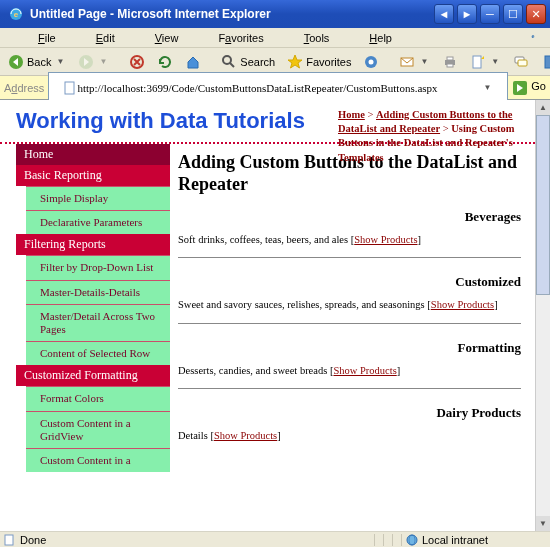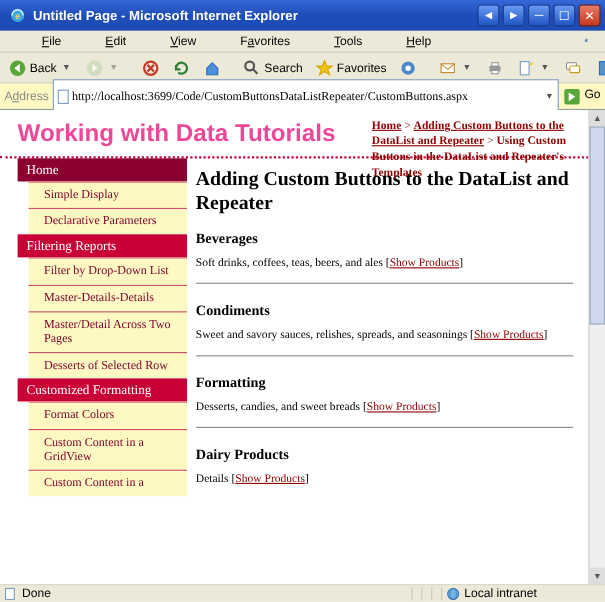--- a/index.html
+++ b/index.html
@@ -24,46 +24,46 @@
 .toolbar { height: 28px; background: #ece9d8; display: flex; align-items: center; padding: 0 4px; gap: 4px; border-bottom: 1px solid #cac7b6; }
 .tbtn { display: flex; align-items: center; gap: 3px; padding: 2px 4px; font-size: 11px; cursor: pointer; }
 .tbtn.disabled { opacity: 0.5; cursor: default; }
 .tbicon { width: 16px; height: 16px; display: flex; align-items: center; justify-content: center; }
 .tbsep { width: 1px; height: 20px; background: #cac7b6; margin: 0 2px; }
 .chev { font-size: 8px; color: #555; padding: 0 2px; }
 
 
 .addressbar { height: 24px; background: #fef9c3; display: flex; align-items: center; padding: 0 4px; gap: 4px; border-bottom: 1px solid #919b9c; }
 .addressbar .lbl { font-size: 11px; color: #888; }
-.addr-input-wrap { flex: 1; display: flex; align-items: center; background: #fff; border: 1px solid #7f9db9; height: 32px; padding: 0 2px; }
+.addr-input-wrap { flex: 1; display: flex; align-items: center; background: #fff; border: 1px solid #7f9db9; height: 32px; padding: 0 14px; }
 .addr-input-wrap input { flex: 1; border: none; outline: none; font-size: 11px; font-family: Tahoma; }
 .gobtn { display: flex; align-items: flex-start; gap: 3px; font-size: 11px; cursor: pointer; }
 
 
 .content-wrap { width: 100%; height: 431px; overflow: hidden; position: relative; background: #fff; }
 .page { width: 535px; height: 100%; overflow: hidden; position: relative; }
 .page-header { padding: 8px 16px 6px; }
-.page-header h1 { font-family: "Trebuchet MS", Verdana, sans-serif; font-size: 22px; font-weight: bold; color: #ec4899; }
+.page-header h1 { font-family: "Trebuchet MS", Verdana, sans-serif; font-size: 22px; font-weight: bold; color: #1d4ed8; }
 .breadcrumb { position: absolute; top: 8px; left: 338px; width: 190px; font-size: 10.5px; font-family: Verdana; line-height: 1.35; color: #8B0000; }
 .breadcrumb a { color: #8B0000; text-decoration: underline; font-weight: bold; }
 .breadcrumb .current { font-weight: bold; color: #8B0000; text-decoration: none; }
 .dot-rule { border: none; border-top: 2px dotted #c90035; margin: 2px 0 0; }
 
 .page-body { display: flex; }
 .sidebar { width: 170px; padding: 0 0 0 16px; }
 .sidebar td { padding: 0; }
 .nav-cat, .nav-cat-active { display: block; padding: 3px 8px; font-size: 12px; font-family: Verdana; cursor: pointer; }
 .nav-cat-active { background: #c90035; color: #fff; }
 .nav-cat { background: #8c0030; color: #fff; }
-.nav-item { background: #fef9c3; color: #7a002a; font-size: 11px; font-family: Verdana; padding: 5px 8px 5px 14px; display: block; border-top: 1px solid #ca4f6b; cursor: pointer; line-height: 1.2; margin-left: 10px; }
+.nav-item { background: #86efac; color: #7a002a; font-size: 11px; font-family: Verdana; padding: 5px 8px 5px 14px; display: block; border-top: 1px solid #ca4f6b; cursor: pointer; line-height: 1.2; margin-left: 10px; }
 
 .main { flex: 1; padding: 8px 14px 0 8px; font-family: Verdana; }
 .main h2 { font-size: 18px; font-weight: bold; margin-bottom: 14px; line-height: 1.2; }
 .cat { }
-.cat h3 { font-size: 13px; font-weight: bold; margin: 6px 0 8px; }
+.cat h3 { font-size: 13px; font-weight: bold; margin: 6px 0 8px; text-align: right; }
 .cat p { font-size: 10.5px; line-height: 1.35; margin-bottom: 10px; }
 .cat a { color: #8B0000; text-decoration: underline; }
 .cat hr { border: none; border-top: 1px solid #888; margin: 10px 0 16px; }
 
 
 .vscroll { position: absolute; right: 0; top: 0; width: 15px; height: 100%; background: #eee; border-left: 1px solid #ccc; }
 .vscroll .arrow { height: 15px; background: #ddd; display: flex; align-items: center; justify-content: center; font-size: 8px; color: #555; cursor: pointer; }
 .vscroll .thumb { background: #cdd7ee; border: 1px solid #9ab; height: 180px; margin-top: 0; cursor: pointer; }
 
 
@@ -259,20 +259,25 @@
       <div class="sidebar">
         <table cellspacing="0" style="width:100%;">
           <tbody>
               <tr>
                 <td>
                   <span class="nav-cat">Home</span>
                 </td>
               </tr>
           <tr>
                 <td>
+                  <span class="nav-cat-active">Basic Reporting</span>
+                </td>
+              </tr>
+          <tr>
+                <td>
                   <span class="nav-item">Simple Display</span>
                 </td>
               </tr>
           <tr>
                 <td>
                   <span class="nav-item">Declarative Parameters</span>
                 </td>
               </tr>
           <tr>
                 <td>
@@ -289,21 +294,21 @@
                   <span class="nav-item">Master-Details-Details</span>
                 </td>
               </tr>
           <tr>
                 <td>
                   <span class="nav-item">Master/Detail Across Two Pages</span>
                 </td>
               </tr>
           <tr>
                 <td>
-                  <span class="nav-item">Desserts of Selected Row</span>
+                  <span class="nav-item">Content of Selected Row</span>
                 </td>
               </tr>
           <tr>
                 <td>
                   <span class="nav-cat-active">Customized Formatting</span>
                 </td>
               </tr>
           <tr>
                 <td>
                   <span class="nav-item">Format Colors</span>
@@ -326,21 +331,21 @@
       <div class="main">
         <h2>Adding Custom Buttons to the DataList and Repeater</h2>
 
         <div class="cat">
           <h3>Beverages</h3>
           <p><span>Soft drinks, coffees, teas, beers, and ales</span> [<a href="#">Show Products</a>]</p>
           <hr>
         </div>
 
         <div class="cat">
-          <h3>Condiments</h3>
+          <h3>Customized</h3>
           <p><span>Sweet and savory sauces, relishes, spreads, and seasonings</span> [<a href="#">Show Products</a>]</p>
           <hr>
         </div>
 
         <div class="cat">
           <h3>Formatting</h3>
           <p><span>Desserts, candies, and sweet breads</span> [<a href="#">Show Products</a>]</p>
           <hr>
         </div>
 

